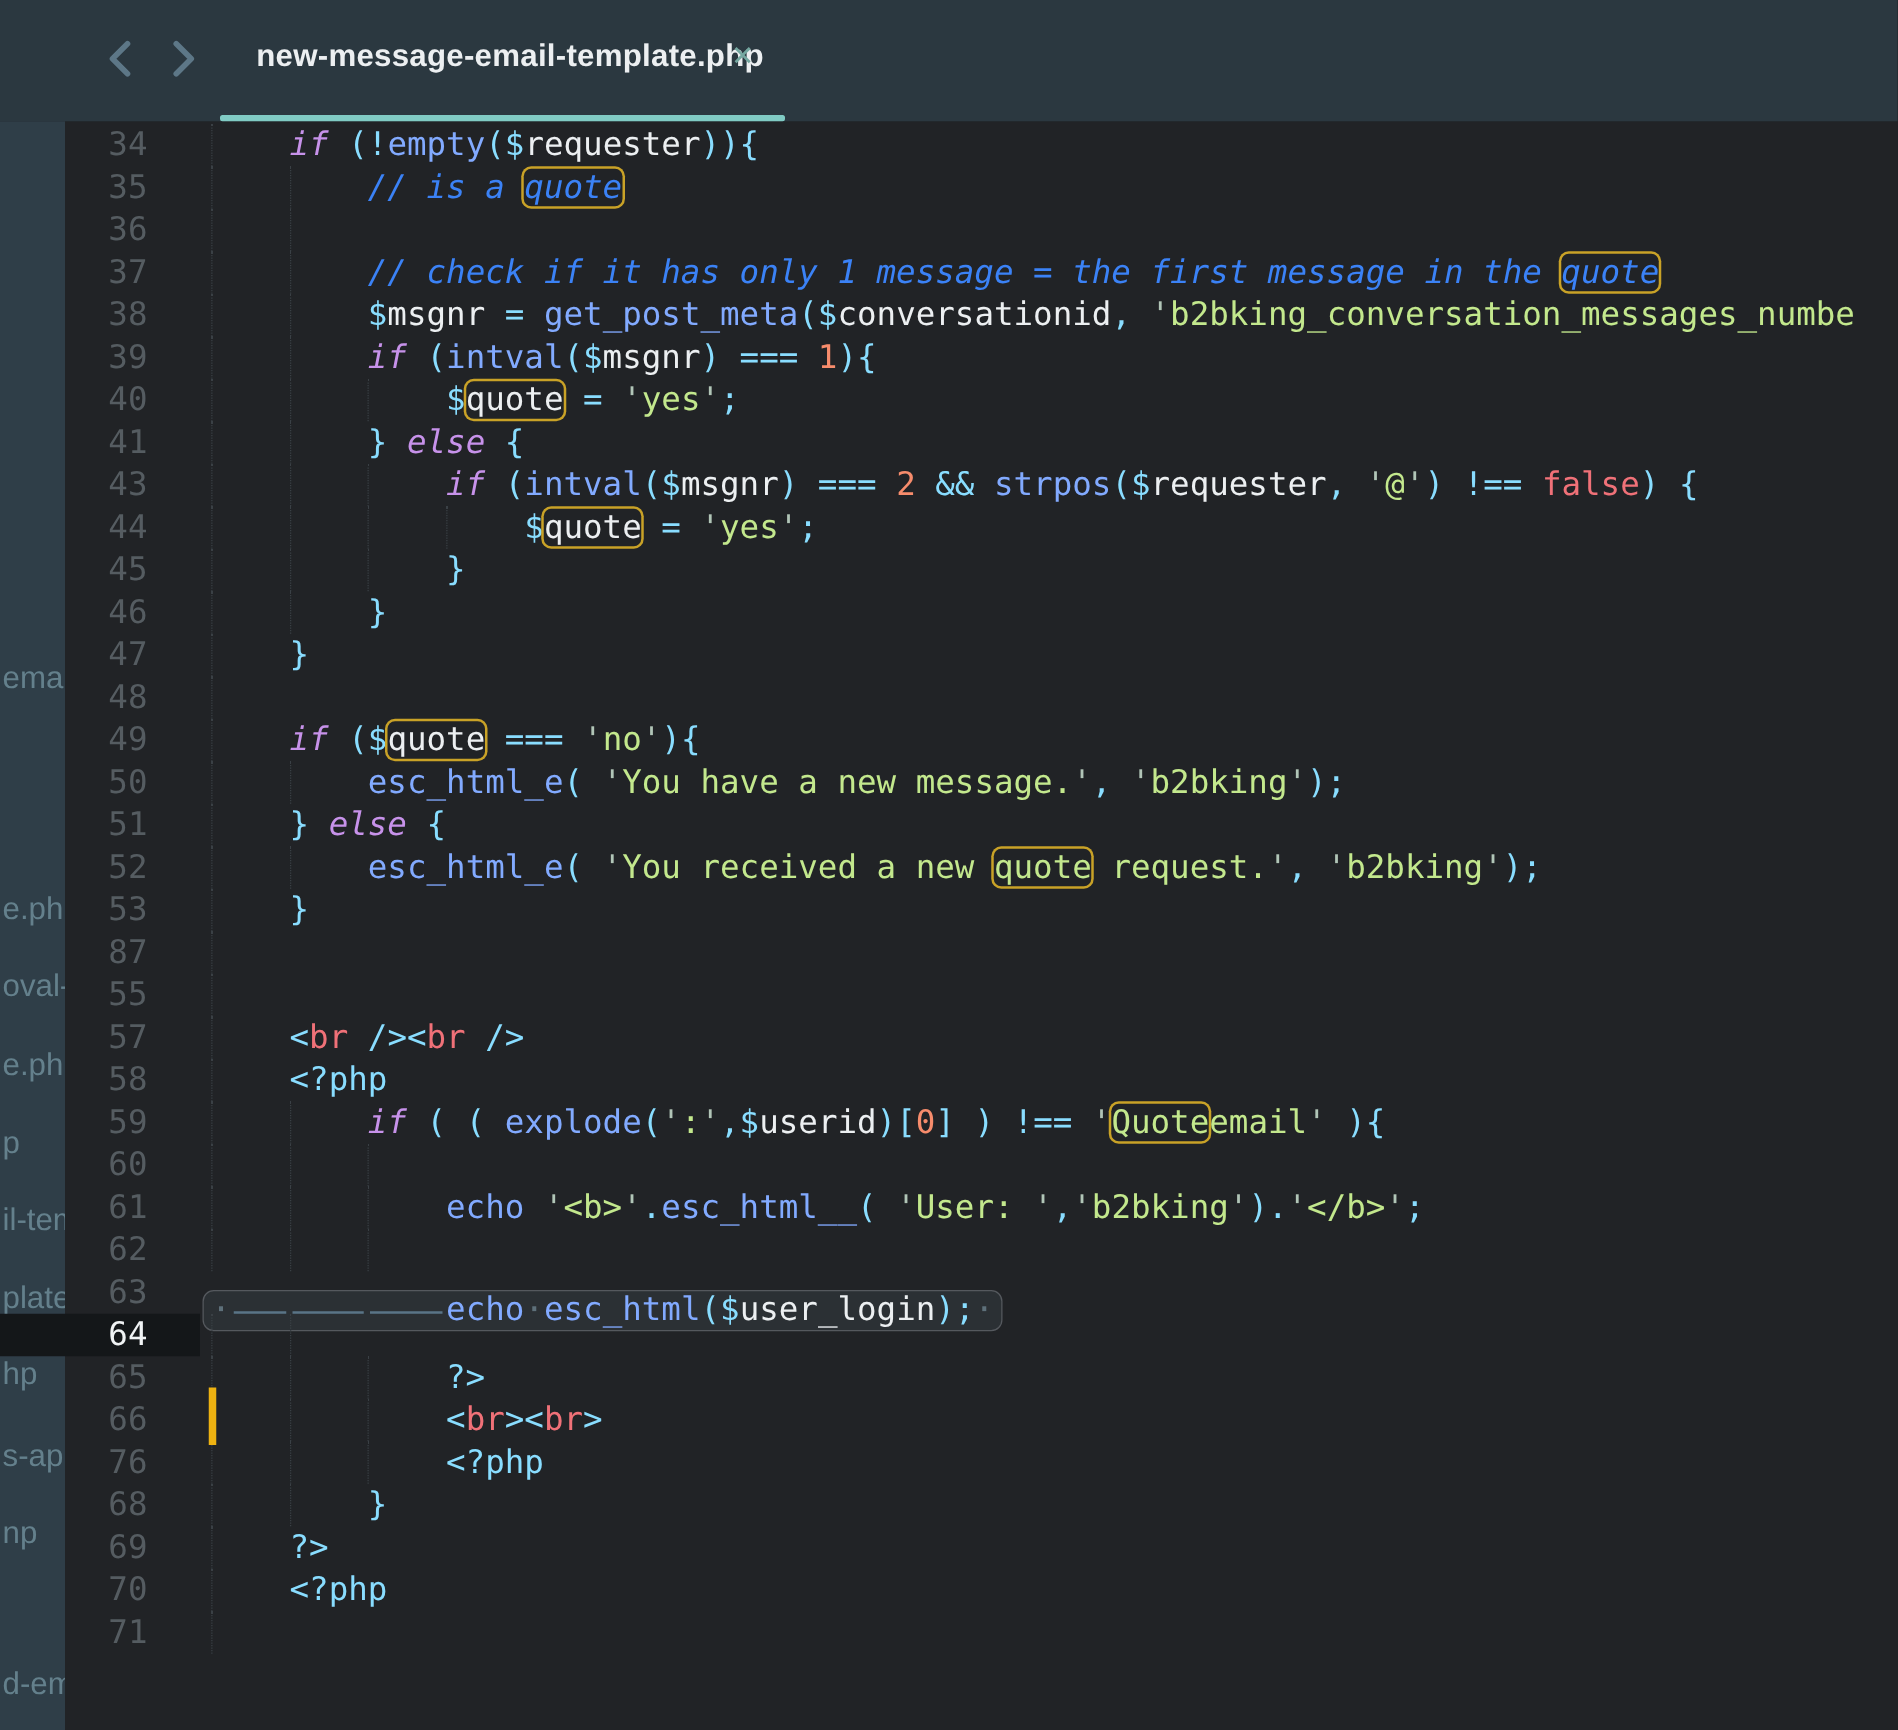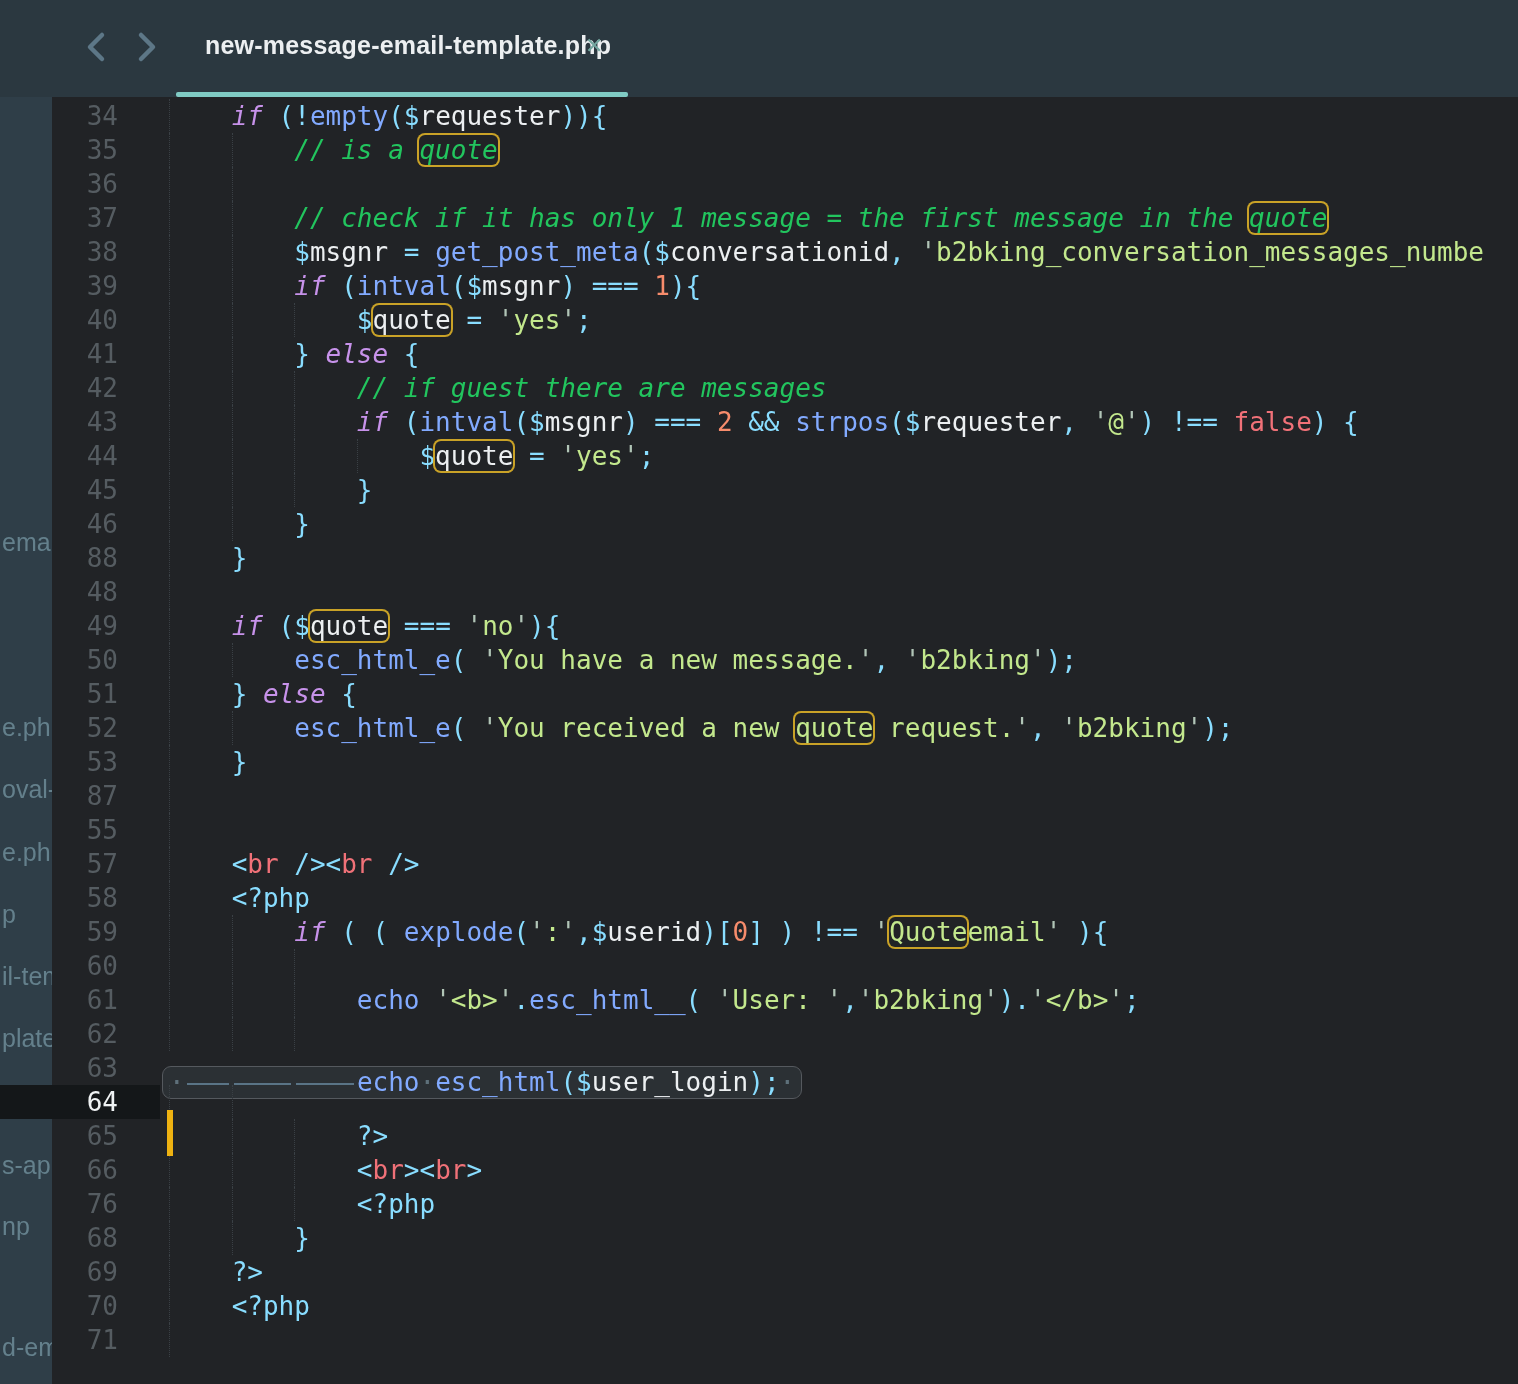--- a/index.html
+++ b/index.html
@@ -35,21 +35,21 @@
   .code{margin-left:9px;white-space:pre;}
   .guide{position:absolute;top:0;bottom:0;width:0;border-left:1px dotted #3a4045;z-index:0;}
 
   
   .kw{color:#c792ea;font-style:italic;}
   .fn{color:#82aaff;}
   .pun{color:#89ddff;}
   .var{color:#eceff1;}
   .str{color:#c3e88d;}
   .q{color:#b1c5b7;}
-  .com{color:#22c55e;font-style:italic;}
+  .com{color:#3b82f6;font-style:italic;}
   .num{color:#f78c6c;}
   .red{color:#f07178;}
 
   
   .m{box-shadow:0 0 0 2px #c9a227;border-radius:6px;}
 
   
   .sel{display:inline-block;background:#2b3034;border:1.5px solid #55595e;border-radius:9px;
        padding:0 6px;margin-left:-7px;height:31px;line-height:31px;vertical-align:top;
        margin-top:15px;white-space:pre;}
@@ -104,26 +104,25 @@
 <div class="codearea" id="codearea">
   <div class="cursor"></div>
 <div class="row"><i class="guide" style="left: 169px;"></i><span class="gut">34</span><span class="code">    <span class="kw">if</span><span class="pun"> (!</span><span class="fn">empty</span><span class="pun">(</span><span class="pun">$</span><span class="var">requester</span><span class="pun">)){</span></span></div>
     <div class="row"><i class="guide" style="left: 169px;"></i><i class="guide" style="left: 231.64px;"></i><span class="gut">35</span><span class="code">        <span class="com">// is a </span><span class="com m">quote</span></span></div>
     <div class="row"><i class="guide" style="left: 169px;"></i><i class="guide" style="left: 231.64px;"></i><span class="gut">36</span><span class="code"></span></div>
     <div class="row"><i class="guide" style="left: 169px;"></i><i class="guide" style="left: 231.64px;"></i><span class="gut">37</span><span class="code">        <span class="com">// check if it has only 1 message = the first message in the </span><span class="com m">quote</span></span></div>
     <div class="row"><i class="guide" style="left: 169px;"></i><i class="guide" style="left: 231.64px;"></i><span class="gut">38</span><span class="code">        <span class="pun">$</span><span class="var">msgnr</span><span class="pun"> = </span><span class="fn">get_post_meta</span><span class="pun">(</span><span class="pun">$</span><span class="var">conversationid</span><span class="pun">, </span><span class="q">'</span><span class="str">b2bking_conversation_messages_numbe</span></span></div>
     <div class="row"><i class="guide" style="left: 169px;"></i><i class="guide" style="left: 231.64px;"></i><span class="gut">39</span><span class="code">        <span class="kw">if</span><span class="pun"> (</span><span class="fn">intval</span><span class="pun">(</span><span class="pun">$</span><span class="var">msgnr</span><span class="pun">) === </span><span class="num">1</span><span class="pun">){</span></span></div>
     <div class="row"><i class="guide" style="left: 169px;"></i><i class="guide" style="left: 231.64px;"></i><i class="guide" style="left: 294.28px;"></i><span class="gut">40</span><span class="code">            <span class="pun">$</span><span class="var m">quote</span><span class="pun"> = </span><span class="q">'</span><span class="str">yes</span><span class="q">'</span><span class="pun">;</span></span></div>
     <div class="row"><i class="guide" style="left: 169px;"></i><i class="guide" style="left: 231.64px;"></i><span class="gut">41</span><span class="code">        <span class="pun">} </span><span class="kw">else</span><span class="pun"> {</span></span></div>
-    <div class="row"><i class="guide" style="left: 169px;"></i><i class="guide" style="left: 231.64px;"></i><i class="guide" style="left: 294.28px;"></i><span class="gut">42</span><span class="code">            <span class="com">// if guest there are messages</span></span></div>
     <div class="row"><i class="guide" style="left: 169px;"></i><i class="guide" style="left: 231.64px;"></i><i class="guide" style="left: 294.28px;"></i><span class="gut">43</span><span class="code">            <span class="kw">if</span><span class="pun"> (</span><span class="fn">intval</span><span class="pun">(</span><span class="pun">$</span><span class="var">msgnr</span><span class="pun">) === </span><span class="num">2</span><span class="pun"> &amp;&amp; </span><span class="fn">strpos</span><span class="pun">(</span><span class="pun">$</span><span class="var">requester</span><span class="pun">, </span><span class="q">'</span><span class="str">@</span><span class="q">'</span><span class="pun">) !== </span><span class="red">false</span><span class="pun">) {</span></span></div>
     <div class="row"><i class="guide" style="left: 169px;"></i><i class="guide" style="left: 231.64px;"></i><i class="guide" style="left: 294.28px;"></i><i class="guide" style="left: 356.92px;"></i><span class="gut">44</span><span class="code">                <span class="pun">$</span><span class="var m">quote</span><span class="pun"> = </span><span class="q">'</span><span class="str">yes</span><span class="q">'</span><span class="pun">;</span></span></div>
     <div class="row"><i class="guide" style="left: 169px;"></i><i class="guide" style="left: 231.64px;"></i><i class="guide" style="left: 294.28px;"></i><span class="gut">45</span><span class="code">            <span class="pun">}</span></span></div>
     <div class="row"><i class="guide" style="left: 169px;"></i><i class="guide" style="left: 231.64px;"></i><span class="gut">46</span><span class="code">        <span class="pun">}</span></span></div>
-    <div class="row"><i class="guide" style="left: 169px;"></i><span class="gut">88</span><span class="code">    <span class="pun">}</span></span></div>
+    <div class="row"><i class="guide" style="left: 169px;"></i><span class="gut">47</span><span class="code">    <span class="pun">}</span></span></div>
     <div class="row"><i class="guide" style="left: 169px;"></i><span class="gut">48</span><span class="code"></span></div>
     <div class="row"><i class="guide" style="left: 169px;"></i><span class="gut">49</span><span class="code">    <span class="kw">if</span><span class="pun"> (</span><span class="pun">$</span><span class="var m">quote</span><span class="pun"> === </span><span class="q">'</span><span class="str">no</span><span class="q">'</span><span class="pun">){</span></span></div>
     <div class="row"><i class="guide" style="left: 169px;"></i><i class="guide" style="left: 231.64px;"></i><span class="gut">50</span><span class="code">        <span class="fn">esc_html_e</span><span class="pun">( </span><span class="q">'</span><span class="str">You have a new message.</span><span class="q">'</span><span class="pun">, </span><span class="q">'</span><span class="str">b2bking</span><span class="q">'</span><span class="pun">);</span></span></div>
     <div class="row"><i class="guide" style="left: 169px;"></i><span class="gut">51</span><span class="code">    <span class="pun">} </span><span class="kw">else</span><span class="pun"> {</span></span></div>
     <div class="row"><i class="guide" style="left: 169px;"></i><i class="guide" style="left: 231.64px;"></i><span class="gut">52</span><span class="code">        <span class="fn">esc_html_e</span><span class="pun">( </span><span class="q">'</span><span class="str">You received a new </span><span class="str m">quote</span><span class="str"> request.</span><span class="q">'</span><span class="pun">, </span><span class="q">'</span><span class="str">b2bking</span><span class="q">'</span><span class="pun">);</span></span></div>
     <div class="row"><i class="guide" style="left: 169px;"></i><span class="gut">53</span><span class="code">    <span class="pun">}</span></span></div>
     <div class="row"><i class="guide" style="left: 169px;"></i><span class="gut">87</span><span class="code"></span></div>
     <div class="row"><i class="guide" style="left: 169px;"></i><span class="gut">55</span><span class="code"></span></div>
     <div class="row"><i class="guide" style="left: 169px;"></i><span class="gut">57</span><span class="code">    <span class="pun">&lt;</span><span class="red">br</span><span class="pun"> /&gt;&lt;</span><span class="red">br</span><span class="pun"> /&gt;</span></span></div>
     <div class="row"><i class="guide" style="left: 169px;"></i><span class="gut">58</span><span class="code">    <span class="pun">&lt;?php</span></span></div>

